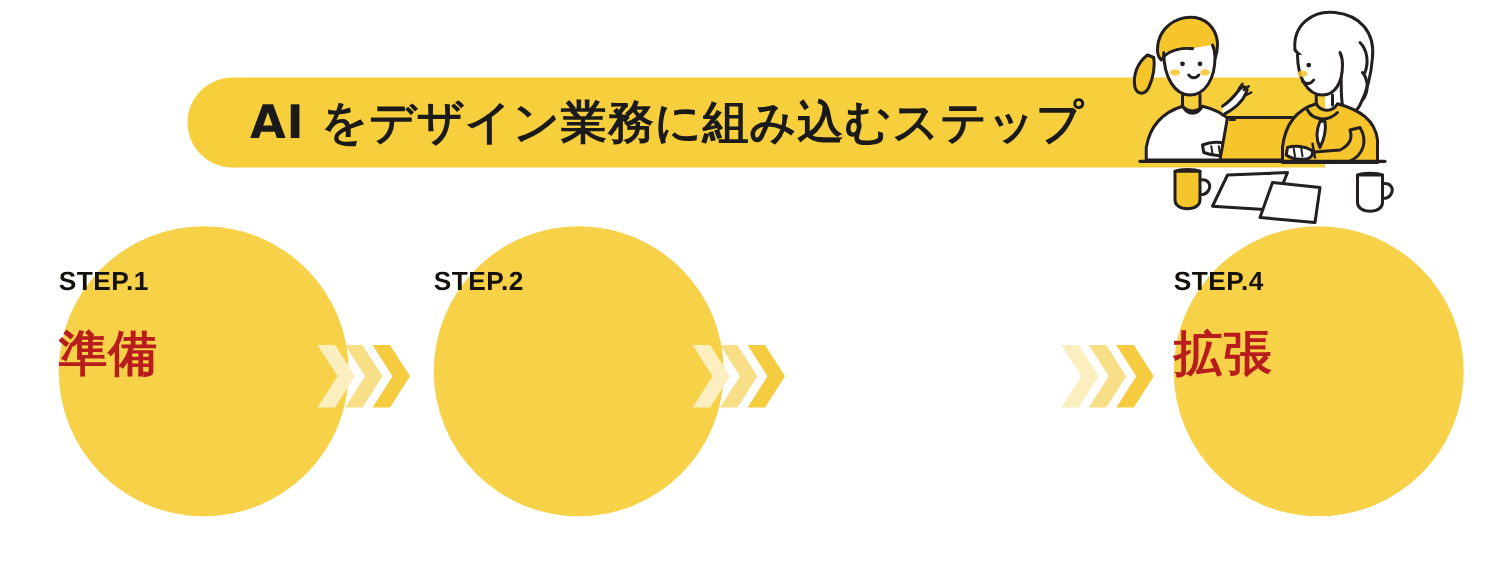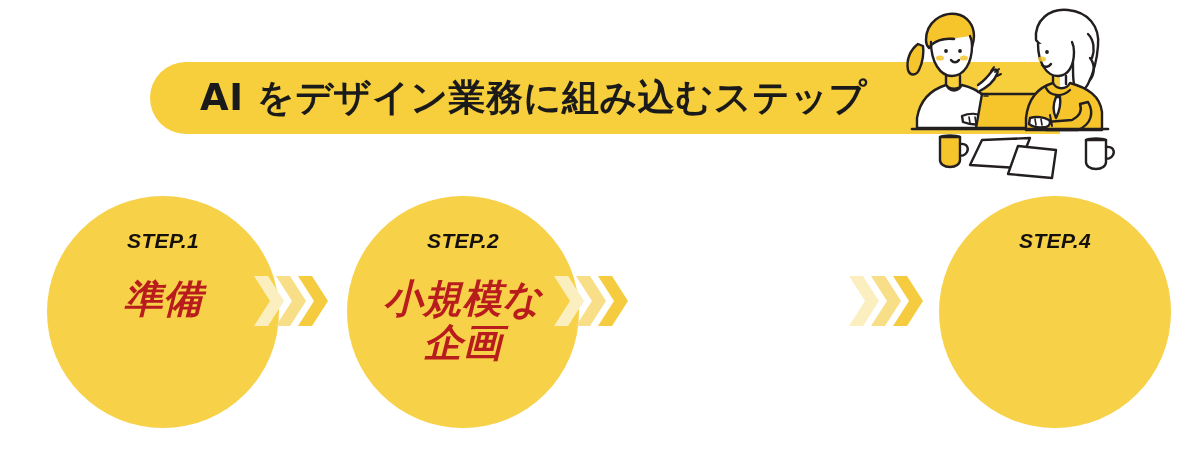--- a/index.html
+++ b/index.html
@@ -63,33 +63,32 @@
   .steps {
     position: absolute;
     left: 0;
     top: 180px;
     width: 1200px;
     height: 245px;
     z-index: 2;
   }
   .circle {
     position: absolute;
-    top: 16px;
+    top: 1px;
     width: 232px;
     height: 232px;
     border-radius: 50%;
     background: #F7D148;
     display: flex;
     flex-direction: column;
-    align-items: center;
+    align-items: flex-start;
     justify-content: flex-start;
     box-sizing: border-box;
     padding-top: 34px;
     z-index: 2;
-    font-style: italic;
   }
   .circle.c1 { left: 47px; }
   .circle.c2 { left: 347px; }
   .circle.c3 { left: 643px; }
   .circle.c4 { left: 939px; }
 
   .step-label {
     font-size: 21px;
     font-weight: bold;
     color: #14110d;
@@ -227,24 +226,20 @@
     <div class="arrow a1">
       <svg width="78" height="62" viewBox="0 0 78 62" xmlns="http://www.w3.org/2000/svg">
         <path d="M0 6 L14 6 L30 31 L14 56 L0 56 L16 31 Z" fill="#FBEFC0"></path>
         <path d="M22 6 L36 6 L52 31 L36 56 L22 56 L38 31 Z" fill="#F8DE87"></path>
         <path d="M44 6 L58 6 L74 31 L58 56 L44 56 L60 31 Z" fill="#F5CC3F"></path>
       </svg>
     </div>
 
     <div class="circle c2">
       <div class="step-label">STEP.2</div>
-      <div class="step-title">
-        <span>小規模な</span>
-        <span class="l2">企画</span>
-      </div>
     </div>
 
     <div class="arrow a2">
       <svg width="78" height="62" viewBox="0 0 78 62" xmlns="http://www.w3.org/2000/svg">
         <path d="M0 6 L14 6 L30 31 L14 56 L0 56 L16 31 Z" fill="#FBEFC0"></path>
         <path d="M22 6 L36 6 L52 31 L36 56 L22 56 L38 31 Z" fill="#F8DE87"></path>
         <path d="M44 6 L58 6 L74 31 L58 56 L44 56 L60 31 Z" fill="#F5CC3F"></path>
       </svg>
     </div>
 
@@ -252,16 +247,19 @@
     <div class="arrow a3">
       <svg width="78" height="62" viewBox="0 0 78 62" xmlns="http://www.w3.org/2000/svg">
         <path d="M0 6 L14 6 L30 31 L14 56 L0 56 L16 31 Z" fill="#FBEFC0"></path>
         <path d="M22 6 L36 6 L52 31 L36 56 L22 56 L38 31 Z" fill="#F8DE87"></path>
         <path d="M44 6 L58 6 L74 31 L58 56 L44 56 L60 31 Z" fill="#F5CC3F"></path>
       </svg>
     </div>
 
     <div class="circle c4">
       <div class="step-label">STEP.4</div>
+      <div class="step-title">
+        <span>拡張</span>
+      </div>
     </div>
 
   </div>
 </div>
 
 </body></html>

